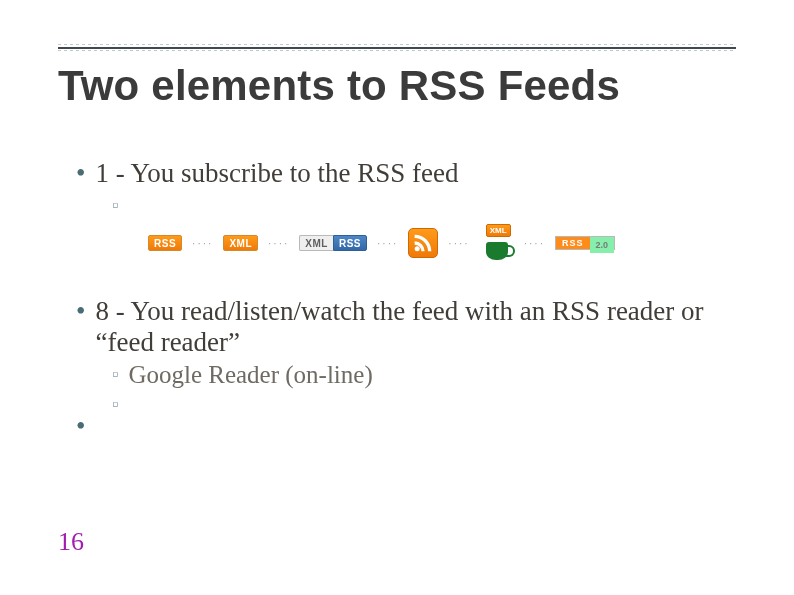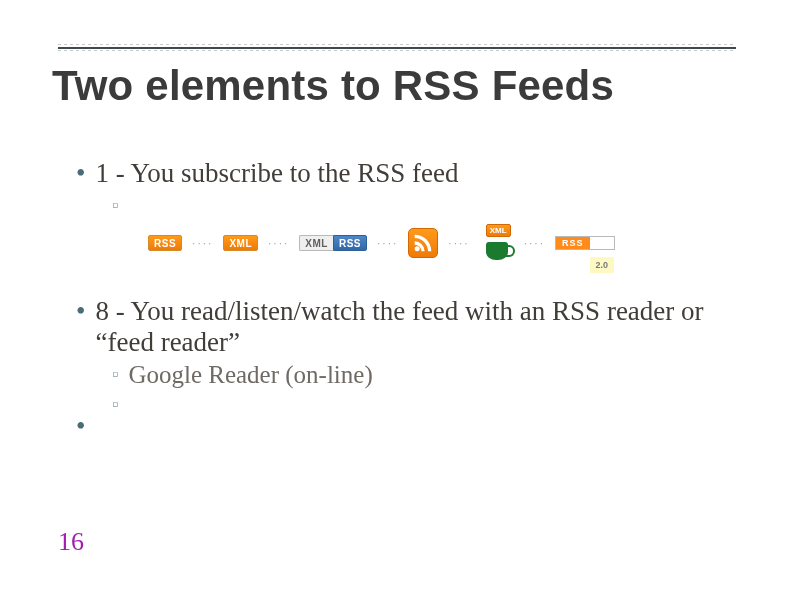--- a/index.html
+++ b/index.html
@@ -17,21 +17,21 @@
     right: 58px;
     height: 7px;
     background:
       linear-gradient(to right, #c7c8c9 50%, transparent 50%) top/6px 1px repeat-x,
       linear-gradient(#3f4a50,#3f4a50) 0 3px/100% 2px no-repeat,
       linear-gradient(to right, #c7c8c9 50%, transparent 50%) bottom/6px 1px repeat-x;
   }
   .title {
     position: absolute;
     top: 62px;
-    left: 52px;
+    left: 58px;
     font-family: 'Trebuchet MS', 'Lucida Sans', sans-serif;
     font-size: 42px;
     color: #3b3b3b;
     letter-spacing: 0.2px;
   }
   .content {
     position: absolute;
     top: 158px;
     left: 76px;
     right: 58px;
@@ -115,21 +115,21 @@
   }
   .cup .body::after {
     content:""; position:absolute; right:-7px; top:3px;
     width:8px; height:8px; border:2px solid #1a7a2e; border-left:none;
     border-radius:0 8px 8px 0;
   }
   .rss20 {
     display: inline-flex; border:1px solid #b9b9b9; font:bold 9px Arial; height:14px;
   }
   .rss20 .l { background:#ff8c1a; color:#fff; padding:0 6px; display:flex; align-items:center; letter-spacing:1px;}
-  .rss20 .r { background:#fef9c3; color:#7a7a7a; padding:8px 6px; display:flex; align-items:center;margin-top:20px; }
+  .rss20 .r { background:#86efac; color:#7a7a7a; padding:8px 6px; display:flex; align-items:center; }
   .spacer { height: 22px; }
   .pagenum {
     position: absolute;
     left: 58px;
     bottom: 38px;
     font-size: 26px;
     color: #a21caf;
   }
   em { font-style: italic; }
 </style>

